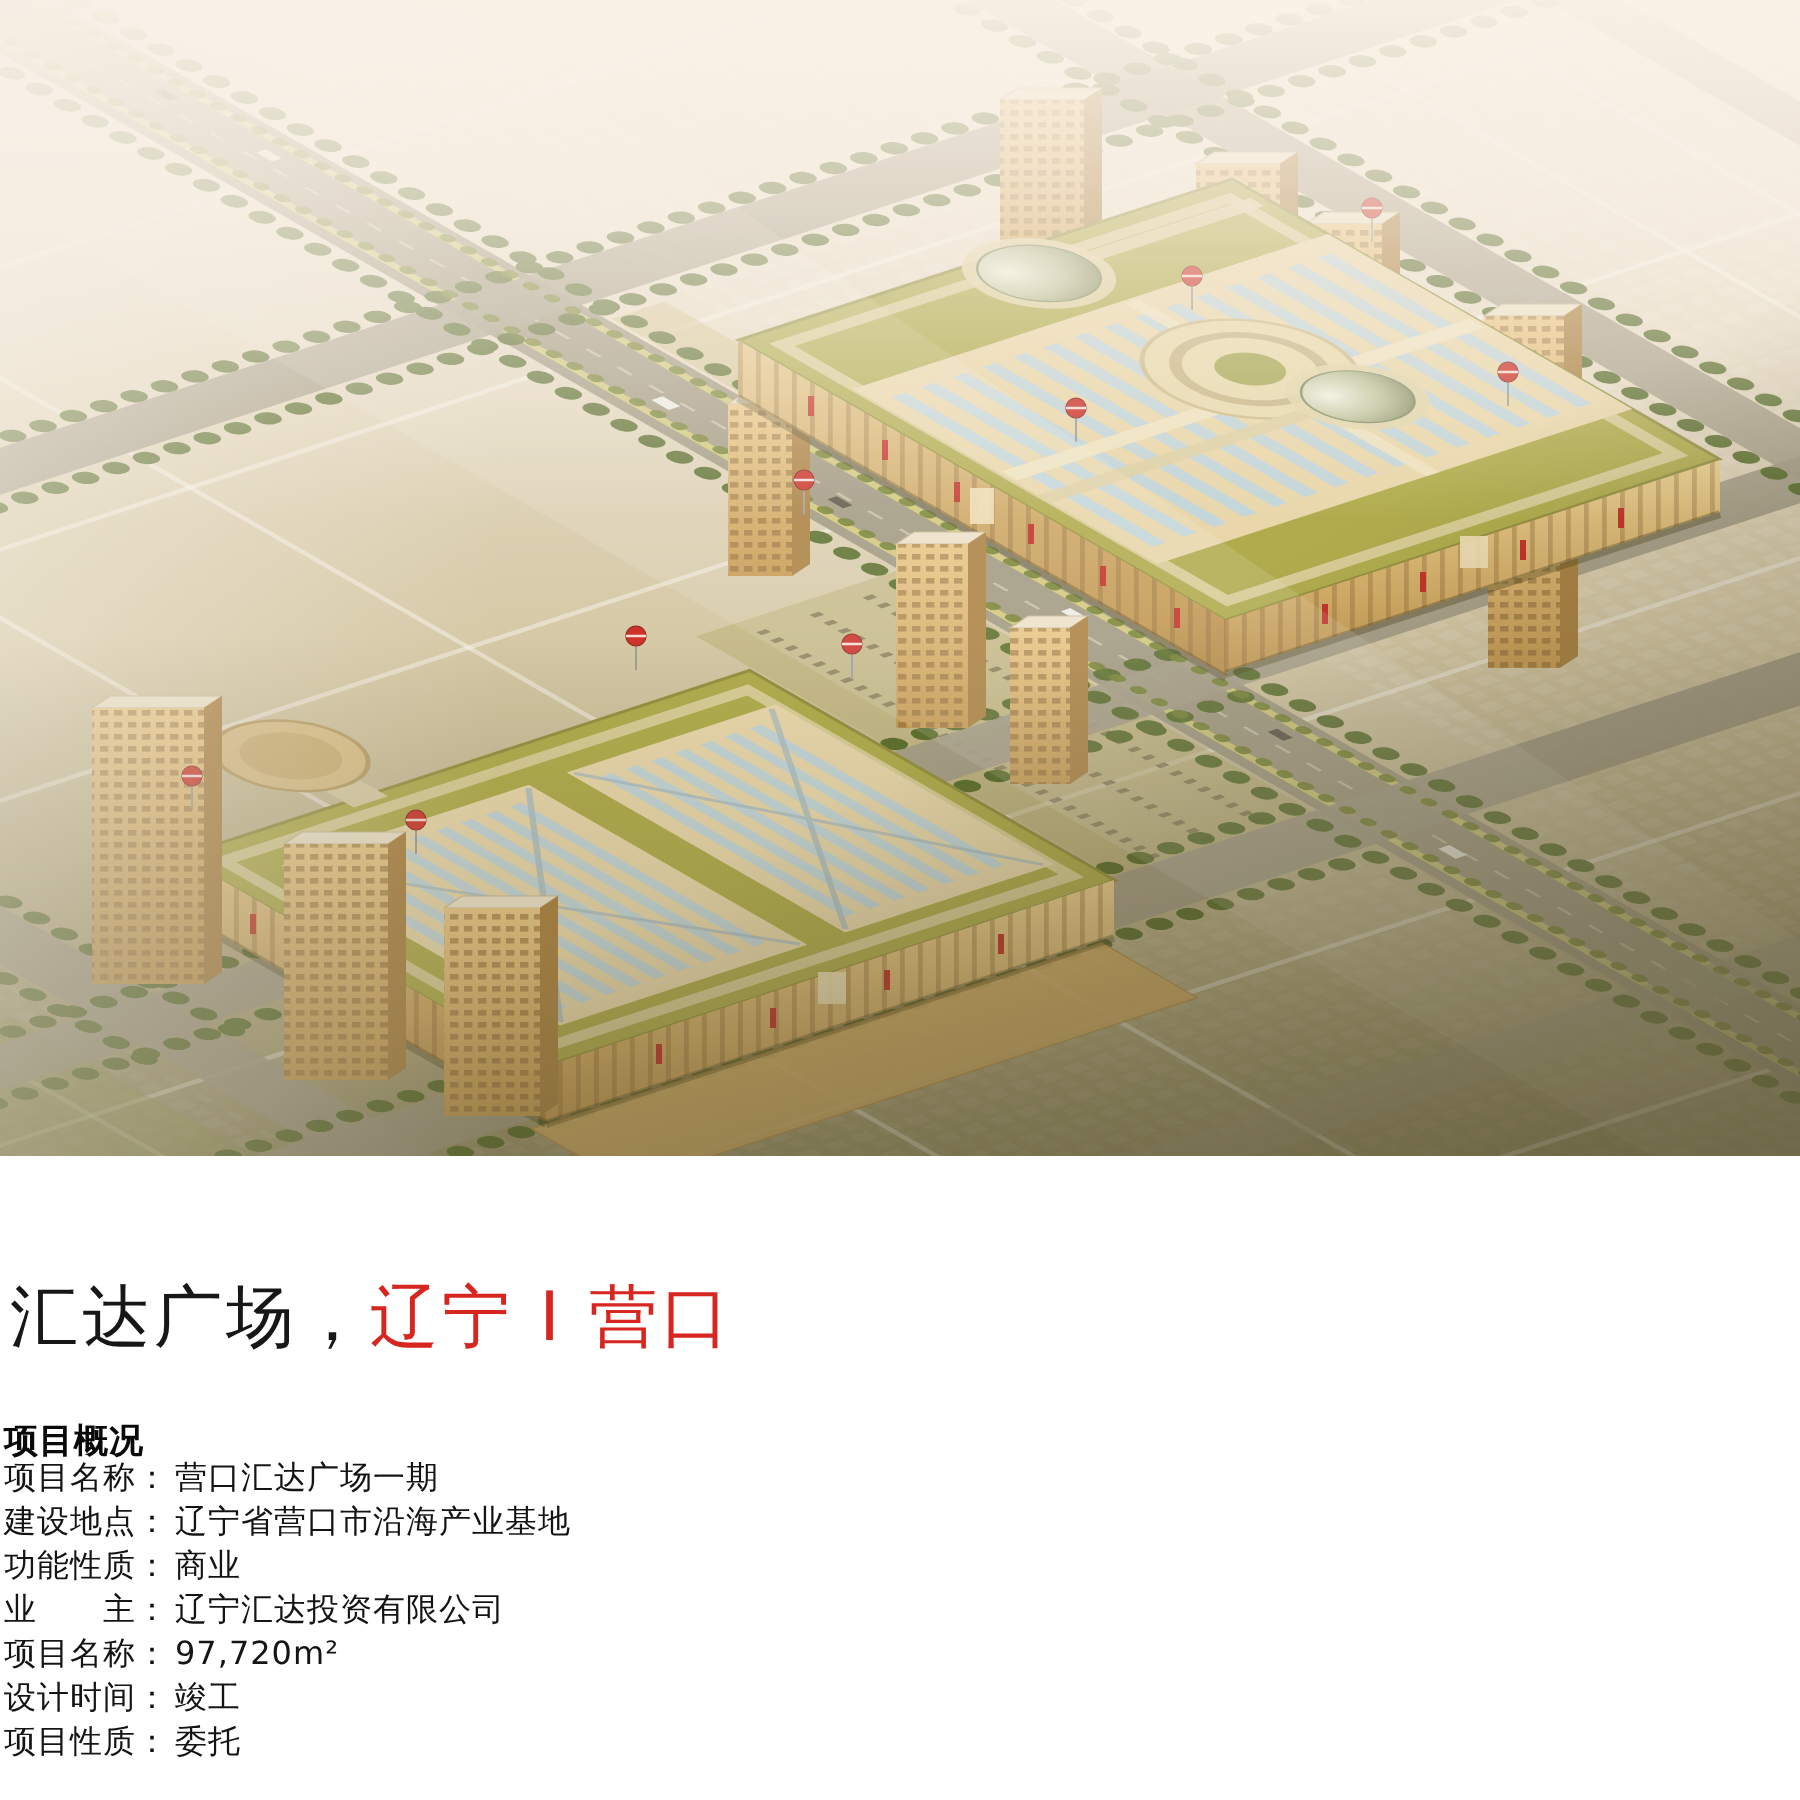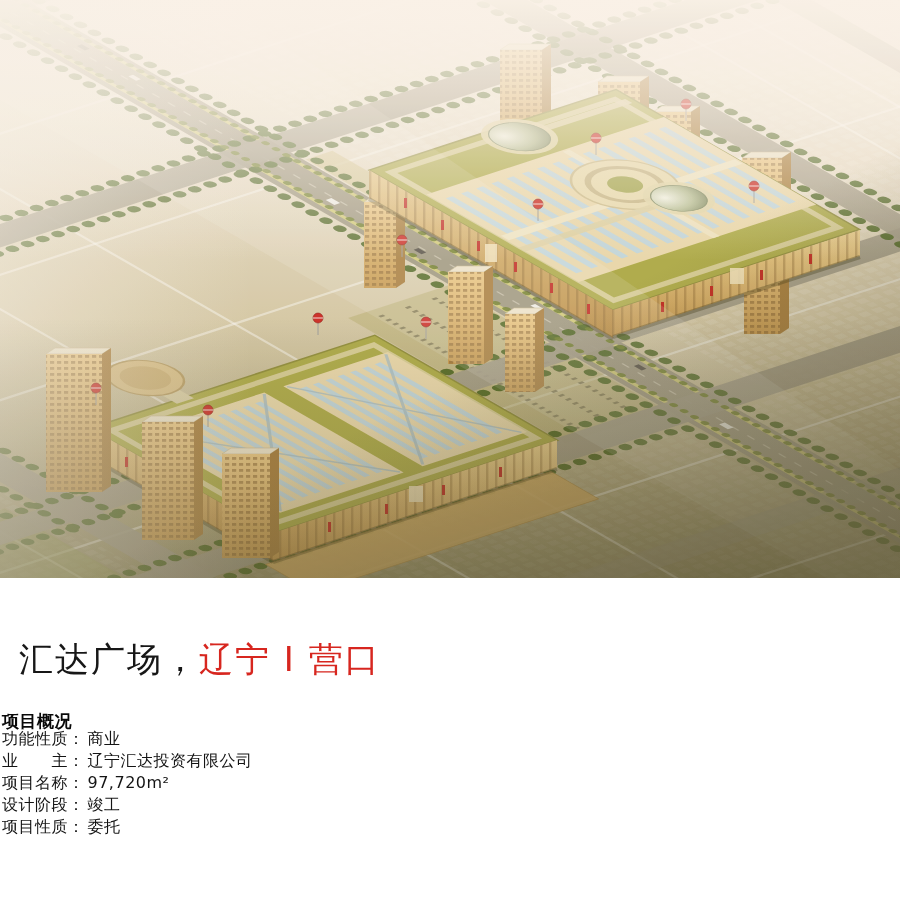--- a/index.html
+++ b/index.html
@@ -2,21 +2,21 @@
 <html><head>
 <meta charset="utf-8">
 <style>
   html,body{margin:0;padding:0;}
   body{
     width:900px;height:900px;background:#ffffff;position:relative;overflow:hidden;
     font-family:"DejaVu Sans","Liberation Sans",sans-serif;
   }
   .hero{position:absolute;left:0;top:0;width:900px;height:578px;}
   .hero svg{display:block;}
-  .title{position:absolute;left:19px;top:638px;margin:0;font-size:34px;line-height:42px;
+  .title{position:absolute;left:5px;top:638px;margin:0;font-size:34px;line-height:42px;
          font-weight:500;letter-spacing:2px;color:#171717;white-space:nowrap;}
   .title .red{color:#d7261f;}
   .heading{position:absolute;left:2px;top:711px;margin:0;font-size:17px;line-height:20px;
            font-weight:700;color:#090909;letter-spacing:0.5px;}
   .specs{position:absolute;left:2px;top:728px;font-size:16px;line-height:22px;
          color:#141414;letter-spacing:0.5px;}
   .specs .row{white-space:nowrap;}
   .specs .val{margin-left:3px;}
 </style>
 </head>
@@ -388,25 +388,27 @@
   <rect x="0" y="0" width="900" height="578" fill="url(#botSh)"></rect>
   <rect x="0" y="0" width="900" height="578" fill="#d8c08c" opacity="0.08"></rect>
 </svg>
 </div>
 
 <h1 class="title"><span>汇达广场，</span><span class="red">辽宁 I 营口</span></h1>
 
 <h2 class="heading">项目概况</h2>
 
 <div class="specs">
-
+  <div class="row"><span class="lab">项目名称：</span><span class="val">营口汇达广场一期</span></div>
+
+  <div class="row"><span class="lab">建设地点：</span><span class="val">辽宁省营口市沿海产业基地</span></div>
 
   <div class="row"><span class="lab">功能性质：</span><span class="val">商业</span></div>
 
   <div class="row"><span class="lab">业　　主：</span><span class="val">辽宁汇达投资有限公司</span></div>
 
   <div class="row"><span class="lab">项目名称：</span><span class="val">97,720m²</span></div>
 
 
-  <div class="row"><span class="lab">设计阶段：</span><span class="val">竣工</span></div>
+  <div class="row"><span class="lab">设计时间：</span><span class="val">竣工</span></div>
 
   <div class="row"><span class="lab">项目性质：</span><span class="val">委托</span></div>
 </div>
 
 </body></html>

